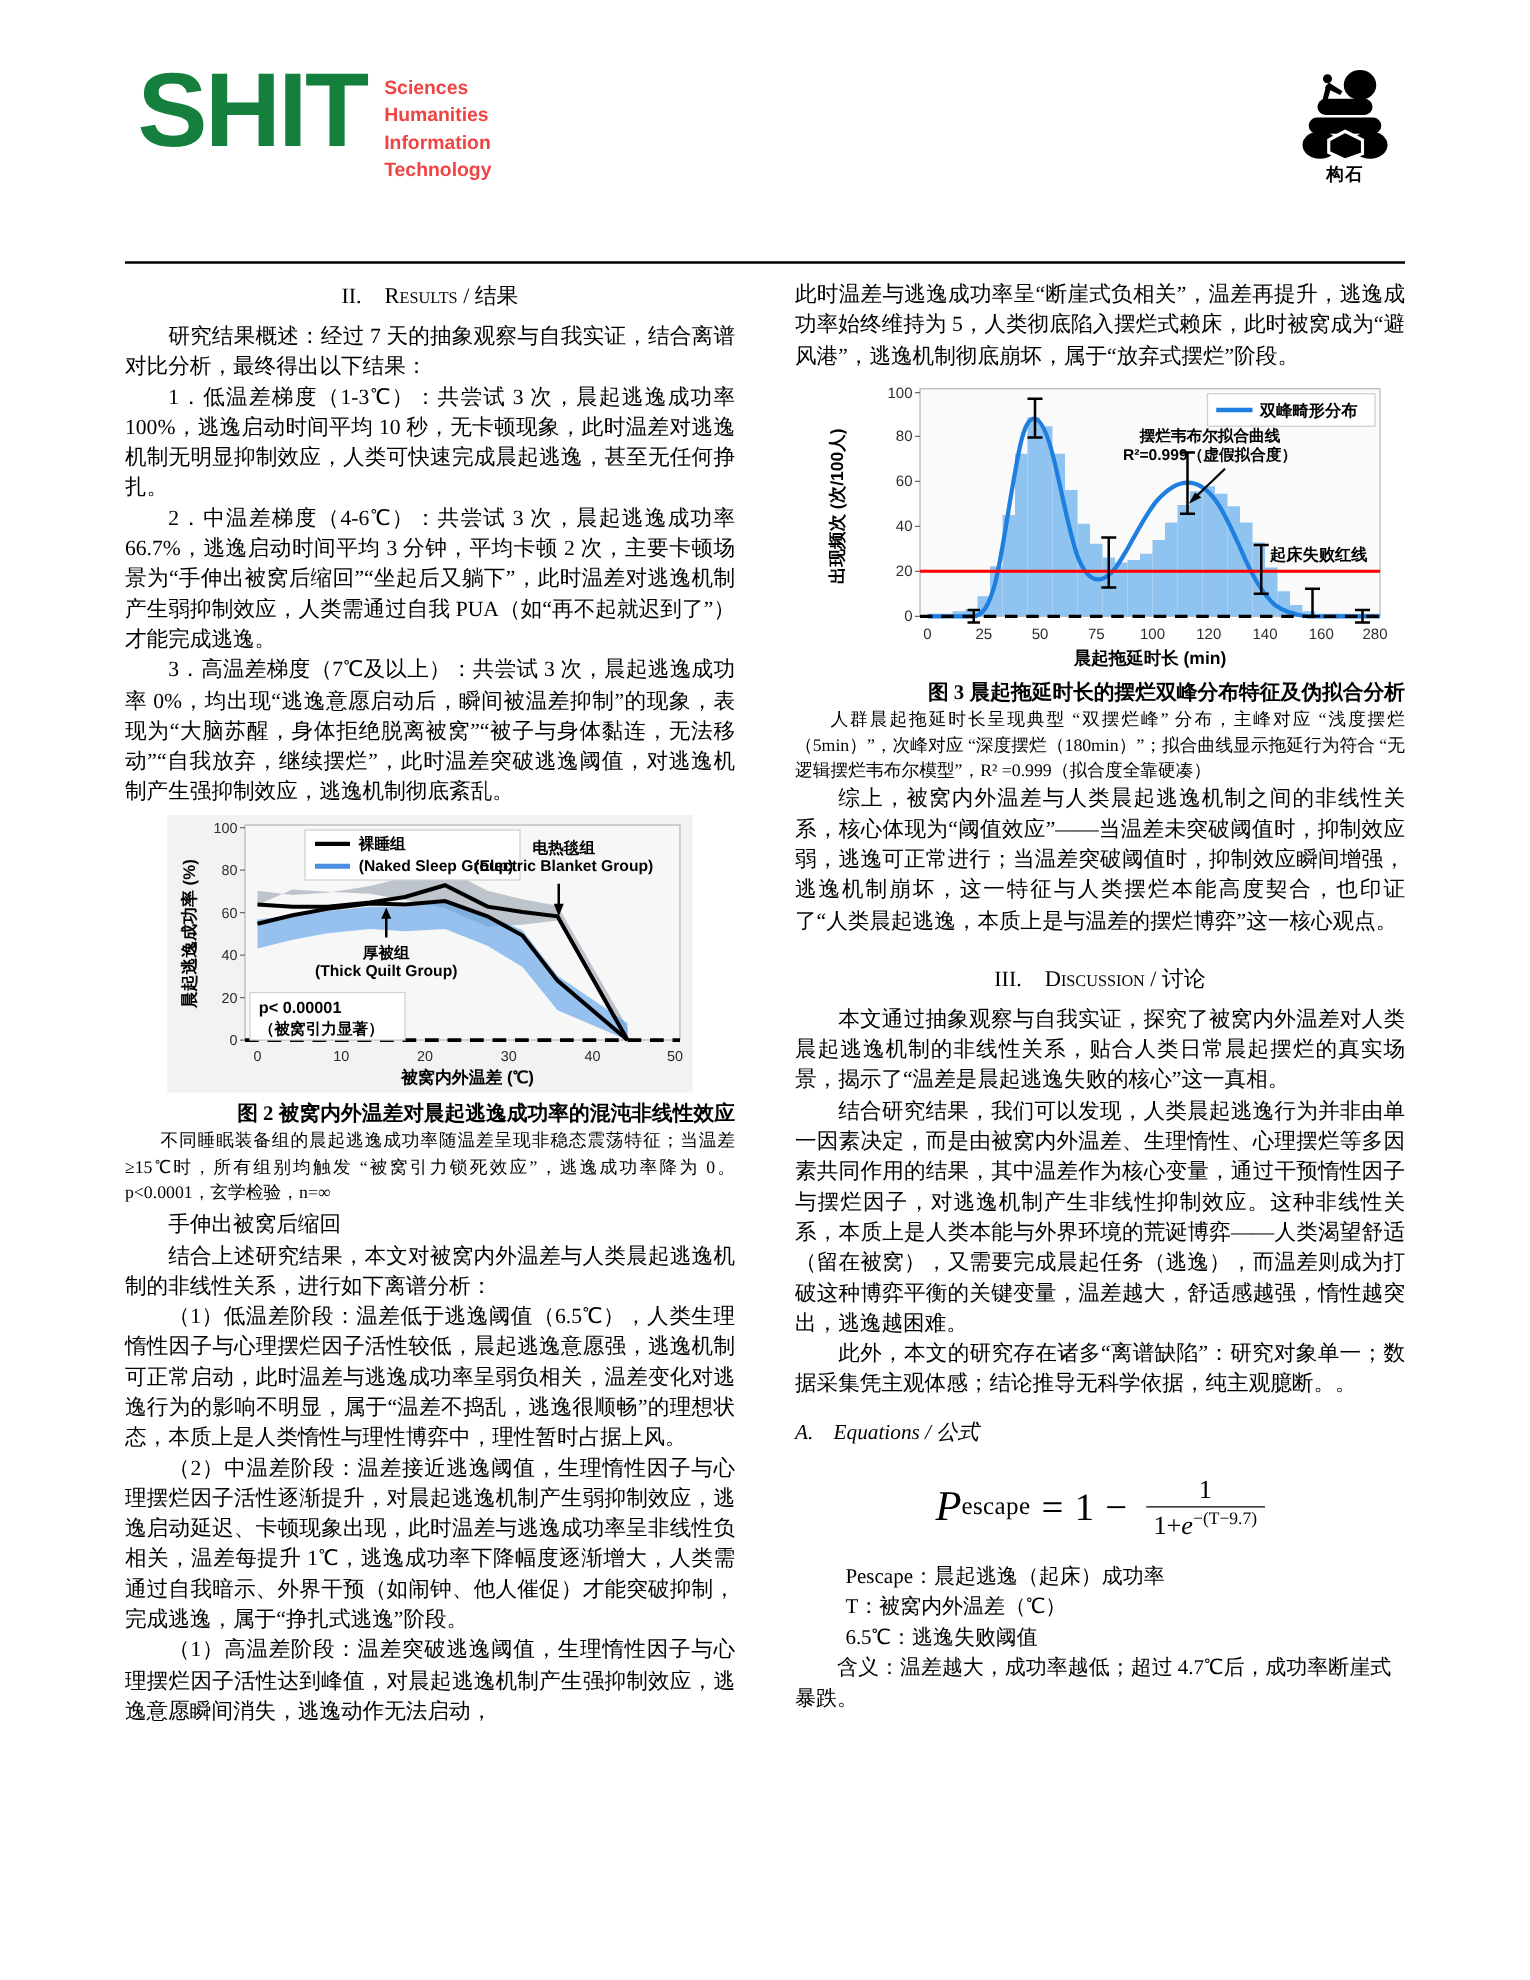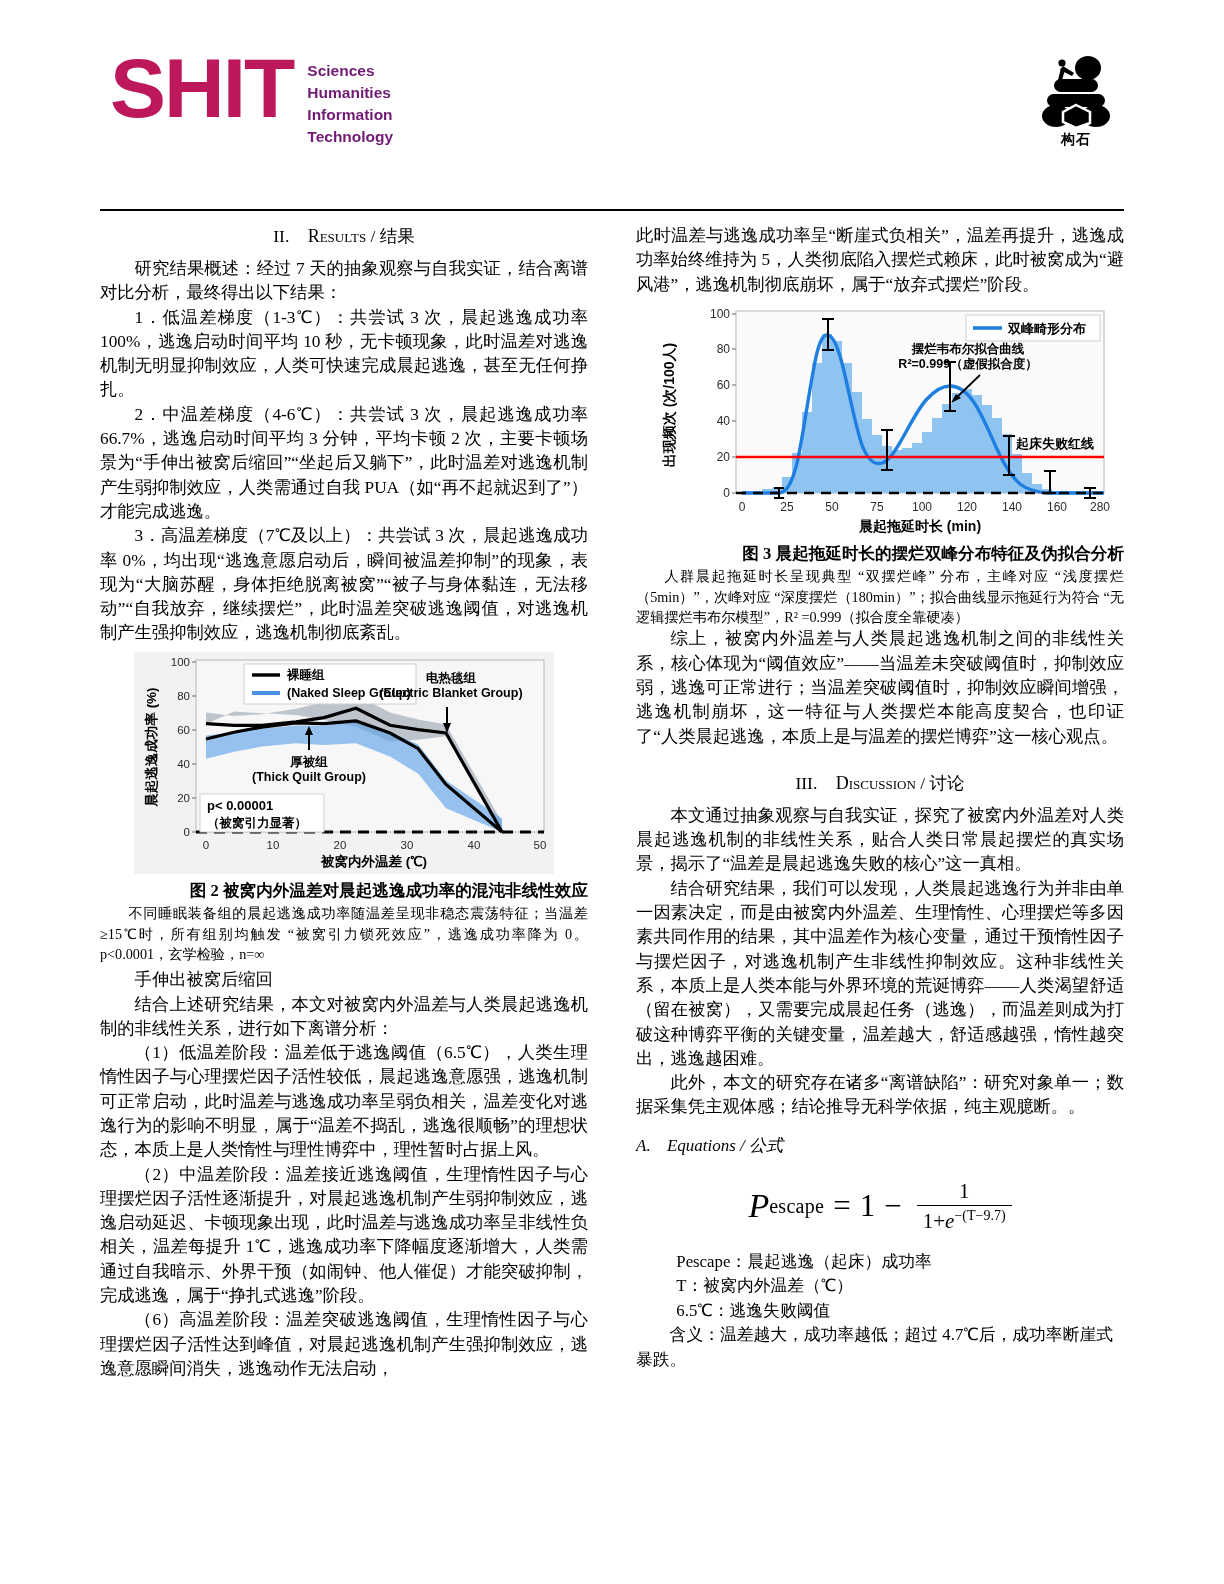--- a/index.html
+++ b/index.html
@@ -13,26 +13,26 @@
     overflow:hidden;
   }
   .page { position:relative; width:1224px; height:1584px; padding:0; }
 
   
   .header { position:relative; height:110px; margin:52px 100px 0 100px; }
   .logo-block { position:absolute; left:10px; top:0px; display:flex; align-items:flex-start; }
   .logo-shit {
     font-family:"Liberation Sans", sans-serif;
     font-weight:bold; font-size:84px; line-height:0.88;
-    letter-spacing:-2px; color:#be185d;
+    letter-spacing:-2px; color:#15803d;
   }
   .logo-words {
     font-family:"Liberation Sans", sans-serif;
     font-weight:bold; font-size:15.5px; line-height:1.43;
-    margin-left:14px; margin-top:8px; color:#701a75;
+    margin-left:14px; margin-top:8px; color:#ef4444;
   }
   .logo-right { position:absolute; right:0px; top:2px; width:96px; text-align:center; }
   .logo-right svg { display:block; margin:0 auto; }
   .logo-cn {
     font-family:"Liberation Sans", sans-serif;
     font-weight:bold; font-size:14px; margin-top:1px; letter-spacing:1px;
   }
   .hrule { position:absolute; left:100px; right:100px; top:157px; border-top:2.2px solid #000; }
 
   
@@ -229,21 +229,21 @@
         </div>
       </div>
 
       <div class="fig-caption-title">图 2 被窝内外温差对晨起逃逸成功率的混沌非线性效应</div>
       <p class="fig-caption-body">不同睡眠装备组的晨起逃逸成功率随温差呈现非稳态震荡特征；当温差≥15℃时，所有组别均触发 “被窝引力锁死效应”，逃逸成功率降为 0。p&lt;0.0001，玄学检验，n=∞</p>
 
       <p class="body" style="margin-top:4px">手伸出被窝后缩回</p>
       <p class="body">结合上述研究结果，本文对被窝内外温差与人类晨起逃逸机制的非线性关系，进行如下离谱分析：</p>
       <p class="body">（1）低温差阶段：温差低于逃逸阈值（6.5℃），人类生理惰性因子与心理摆烂因子活性较低，晨起逃逸意愿强，逃逸机制可正常启动，此时温差与逃逸成功率呈弱负相关，温差变化对逃逸行为的影响不明显，属于“温差不捣乱，逃逸很顺畅”的理想状态，本质上是人类惰性与理性博弈中，理性暂时占据上风。</p>
       <p class="body">（2）中温差阶段：温差接近逃逸阈值，生理惰性因子与心理摆烂因子活性逐渐提升，对晨起逃逸机制产生弱抑制效应，逃逸启动延迟、卡顿现象出现，此时温差与逃逸成功率呈非线性负相关，温差每提升 1℃，逃逸成功率下降幅度逐渐增大，人类需通过自我暗示、外界干预（如闹钟、他人催促）才能突破抑制，完成逃逸，属于“挣扎式逃逸”阶段。</p>
-      <p class="body">（6）高温差阶段：温差突破逃逸阈值，生理惰性因子与心理摆烂因子活性达到峰值，对晨起逃逸机制产生强抑制效应，逃逸意愿瞬间消失，逃逸动作无法启动，</p>
+      <p class="body">（1）高温差阶段：温差突破逃逸阈值，生理惰性因子与心理摆烂因子活性达到峰值，对晨起逃逸机制产生强抑制效应，逃逸意愿瞬间消失，逃逸动作无法启动，</p>
     </div>
 
     <div class="col">
 
       <p class="body noind">此时温差与逃逸成功率呈“断崖式负相关”，温差再提升，逃逸成功率始终维持为 5，人类彻底陷入摆烂式赖床，此时被窝成为“避风港”，逃逸机制彻底崩坏，属于“放弃式摆烂”阶段。</p>
 
       <div class="fig3-wrap">
         <div class="fig3">
           <svg width="460" height="232" viewBox="0 0 460 232">
             <rect x="0" y="0" width="460" height="232" fill="#ffffff"></rect>

